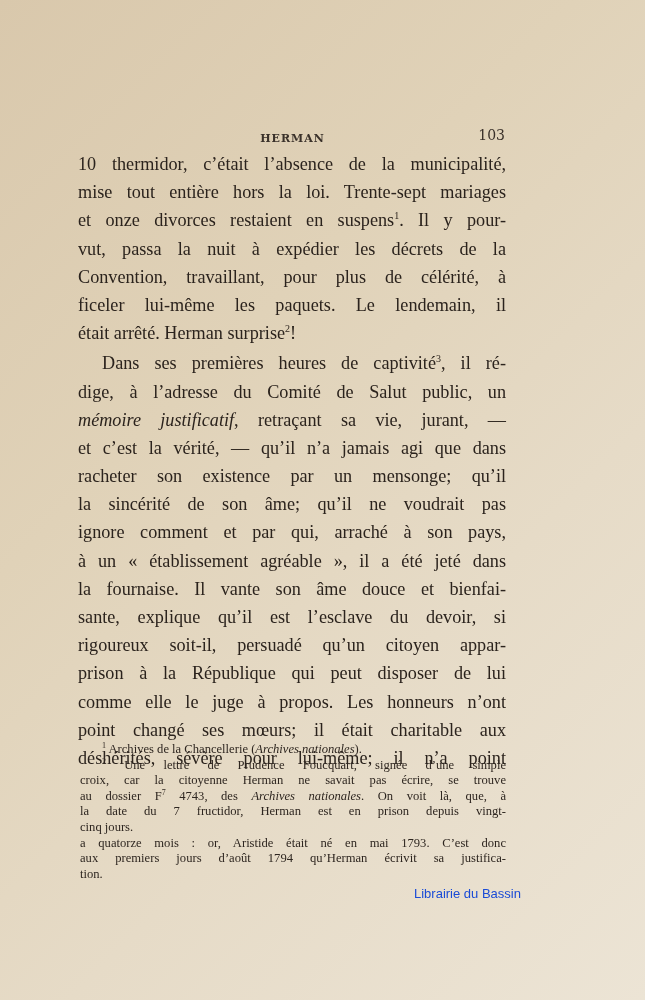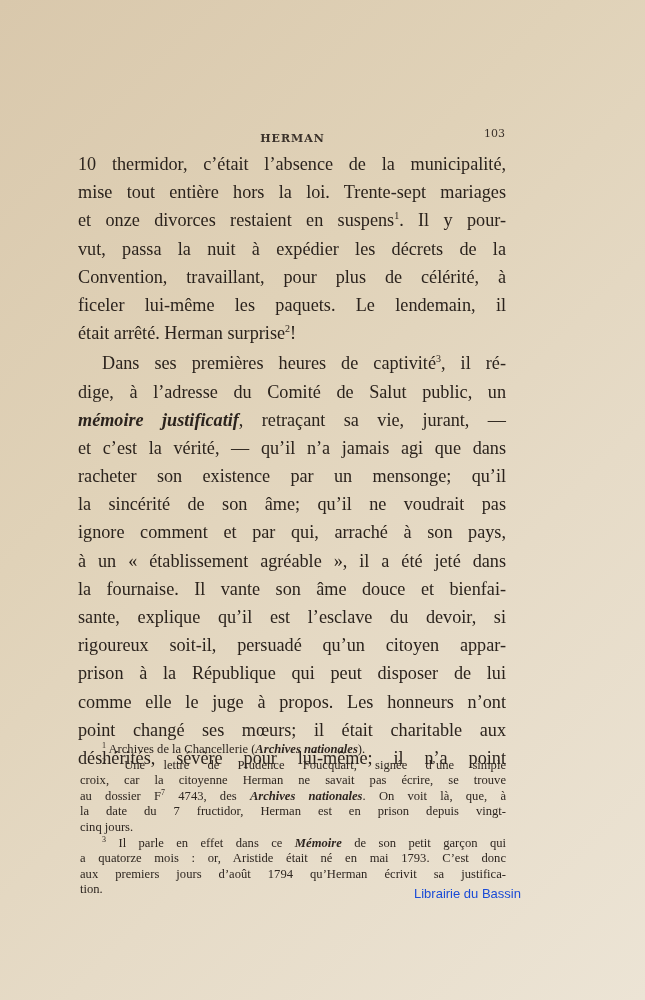--- a/index.html
+++ b/index.html
@@ -11,34 +11,34 @@
   }
   .page { position: absolute; left: 0; top: 0; width: 645px; height: 1000px; margin-top: 40px; }
   .running-head {
     position: absolute; top: 88px; left: 80px; width: 425px; height: 20px;
   }
   .running-title {
     position: absolute; left: 0; right: 0; text-align: center;
     font-size: 11px; letter-spacing: 1px; font-weight: bold; color: #3a312a; top: 4px;
   }
   .page-number {
-    position: absolute; right: 0; top: -1px; font-size: 11px; color: #3a312a;
+    position: absolute; right: 0; top: -1px; font-size: 14px; color: #3a312a;
   }
   .body-text {
     position: absolute; left: 78px; top: 110px; width: 428px;
     font-size: 18.2px; line-height: 28.2px; text-align: justify;
     font-family: "Liberation Serif", serif;
     color: #2b231d;
   }
   .line { display: block; text-align: justify; text-align-last: justify; white-space: nowrap; height: 28.2px; }
   .line.last { text-align-last: left; }
   .line.indent { padding-left: 24px; }
   .para-gap { height: 2px; }
   sup { font-size: 10px; line-height: 0; vertical-align: 7px; }
-  em { font-style: italic; font-weight: bold; }
+  em { font-style: italic; }
   .footnotes {
     position: absolute; left: 80px; top: 702px; width: 426px;
     font-size: 12.6px; line-height: 15.6px;
     font-family: "Liberation Serif", serif; color: #2e2620;
   }
   .fn-line { display: block; white-space: nowrap; text-align: justify; text-align-last: justify; height: 15.6px; }
   .fn-line.last { text-align-last: left; }
   .fn-line.indent { padding-left: 22px; }
   .fn-line.short { text-align-last: left; }
   .fn-line sup { font-size: 8px; vertical-align: 5px; }
@@ -89,20 +89,19 @@
   <div class="footnotes">
 
     <span class="fn-line indent short"><sup>1</sup> <span>Archives de la Chancellerie (</span><em>Archives nationales</em><span>).</span></span>
 
     <span class="fn-line indent"><sup>2</sup> <span>Une lettre de Prudence Foucquart, signée d’une simple</span></span>
     <span class="fn-line">croix, car la citoyenne Herman ne savait pas écrire, se trouve</span>
     <span class="fn-line"><span>au dossier F</span><sup>7</sup><span> 4743, des </span><em>Archives nationales</em><span>. On voit là, que, à</span></span>
     <span class="fn-line">la date du 7 fructidor, Herman est en prison depuis vingt-</span>
     <span class="fn-line last">cinq jours.</span>
 
-    <span class="fn-line indent"><sup>3</sup> <span>Il parle en effet dans ce </span><em>Mémoire</em><span> de son petit garçon qui</span></span>
     <span class="fn-line">a quatorze mois : or, Aristide était né en mai 1793. C’est donc</span>
     <span class="fn-line">aux premiers jours d’août 1794 qu’Herman écrivit sa justifica-</span>
     <span class="fn-line last">tion.</span>
   </div>
 
   <div class="watermark">Librairie du Bassin</div>
 </div>
 
 </body></html>

